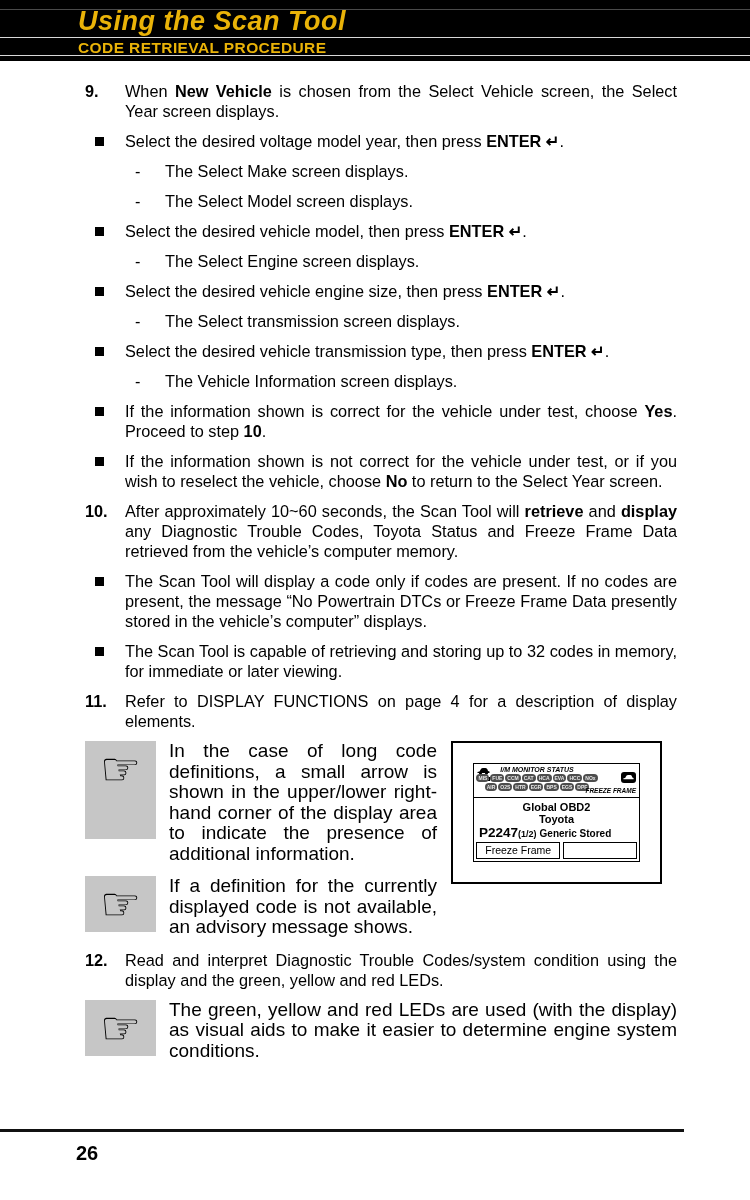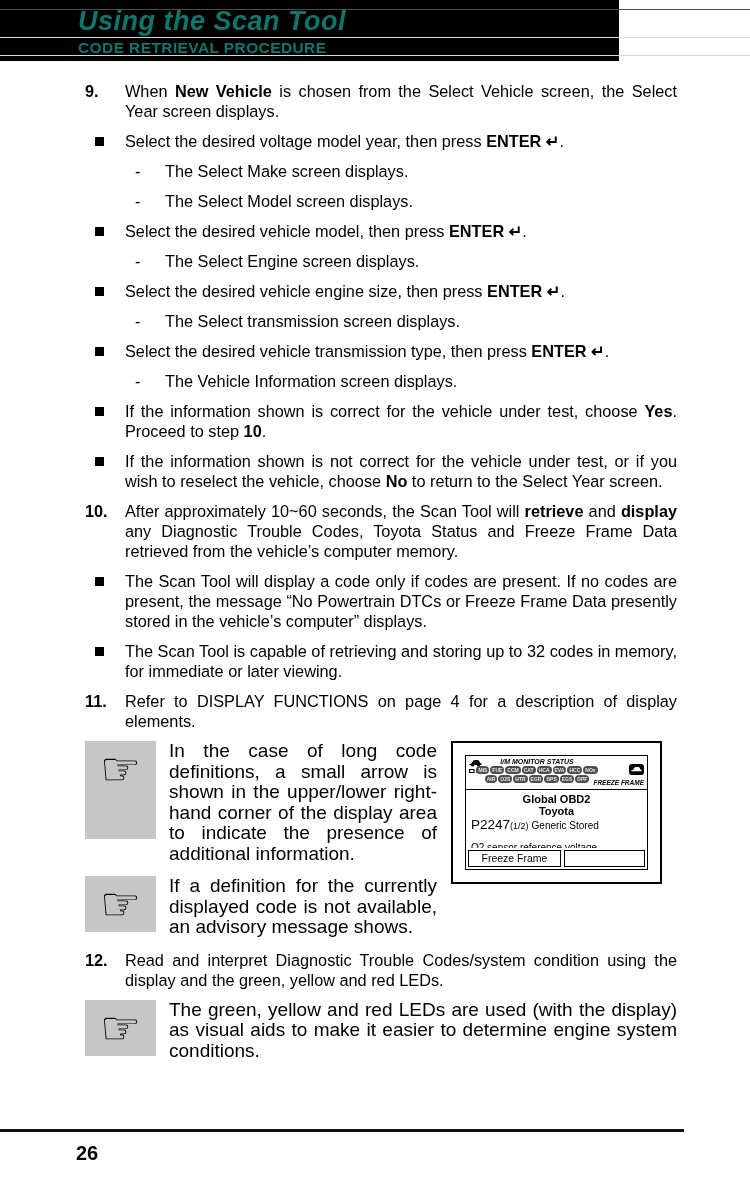--- a/index.html
+++ b/index.html
@@ -6,22 +6,22 @@
   html,body { background:#ffffff; }
   body {
     width:750px; height:1200px;
     font-family:"Liberation Sans", sans-serif;
     color:#000;
     position:relative;
     overflow:hidden;
   }
   
   .hdr {
-    position:absolute; top:0; left:0; width:619px; height:61px;
-    background:#000; color:#0f766e;
+    position:absolute; top:0; left:0; width:750px; height:61px;
+    background:#000; color:#eab308;
   }
   .hdr-line { position:absolute; left:0; width:750px; height:1px; }
   .hl1 { top:9px;  background:#4a4a4a; }
   .hl2 { top:37px; background:#d8d8d8; }
   .hl3 { top:55px; background:#d8d8d8; }
   .hdr-title {
     position:absolute; left:78px; top:6px;
     font-size:27px; font-weight:bold; font-style:italic;
     letter-spacing:0.5px; white-space:nowrap;
   }
@@ -55,39 +55,39 @@
   .nib-short { height:56px; }
   .hand-glyph { font-size:46px; line-height:56px; color:#000; font-style:normal; }
   .note-text {
     flex:1; margin-left:13px;
     font-size:19px; line-height:20.5px;
     text-align:justify;
   }
   
   .device {
     margin-left:14px; width:211px; height:143px;
-    border:2px solid #000; padding:12px; background:#fff; flex-shrink:0;
+    border:2px solid #000; padding:20px; background:#fff; flex-shrink:0;
   }
   .device-inner { border:1px solid #000; height:100%; display:flex; flex-direction:column; }
   .dev-header { border-bottom:1px solid #000; display:flex; padding:2px 3px 3px 3px; }
   .dev-left-icons { width:15px; flex-shrink:0; display:flex; flex-direction:column; align-items:flex-start; gap:1px; padding-top:1px; }
   .dev-mid { flex:1; min-width:0; }
   .im-label { font-size:7px; font-weight:bold; font-style:italic; text-align:center; white-space:nowrap; }
   .badge-row { display:flex; justify-content:center; gap:1px; margin-top:1px; }
   .badge {
     background:#4d4d4d; color:#e9e9e9; border-radius:6px;
     font-size:5px; font-weight:bold; line-height:1;
     padding:1.5px 2px; white-space:nowrap;
   }
   .dev-right { width:54px; flex-shrink:0; text-align:right; padding-top:1px; }
   .ff-icon { display:inline-flex; width:15px; height:11px; background:#000; border-radius:3px; align-items:center; justify-content:center; }
   .ff-label { font-size:6.5px; font-weight:bold; font-style:italic; margin-top:2px; white-space:nowrap; }
   .dev-body { flex:1; padding:3px 5px 0 5px; overflow:hidden; }
   .dev-title { text-align:center; font-weight:bold; font-size:11px; line-height:12px; }
-  .dev-code { margin-top:0; font-size:10px; white-space:nowrap; }
+  .dev-code { margin-top:0; font-size:10px; white-space:nowrap;font-weight:bold; }
   .code-main { font-size:13.5px; }
   .code-page { font-size:9px; }
   .code-status { font-size:10px; margin-left:3px; }
   .dev-desc { margin-top:10px; font-size:10px; line-height:12px; }
   .dev-footer { display:flex; gap:3px; padding:2px; }
   .sk-left  { flex:1.15; border:1px solid #000; text-align:center; font-size:10.5px; padding:1px 0 2px 0; }
   .sk-right { flex:1; border:1px solid #000; }
   
   .footer-rule { position:absolute; top:1129px; left:0; width:684px; height:3px; background:#111; }
   .page-num { position:absolute; top:1142px; left:76px; font-size:20px; font-weight:bold; }

